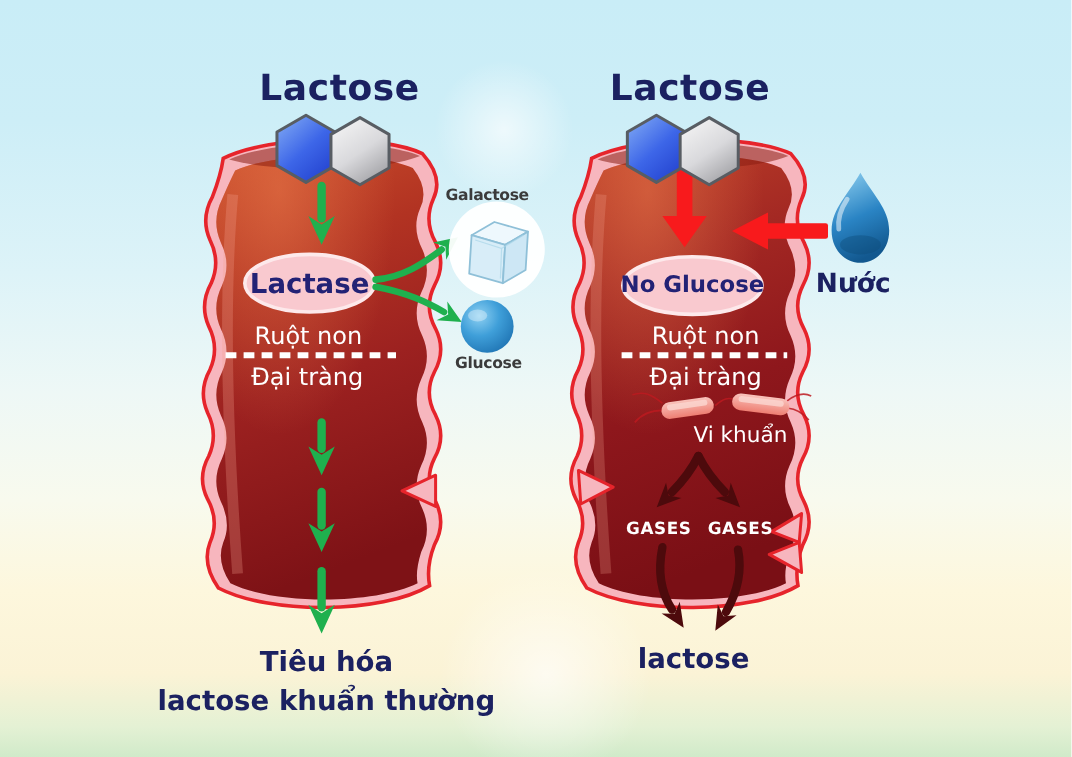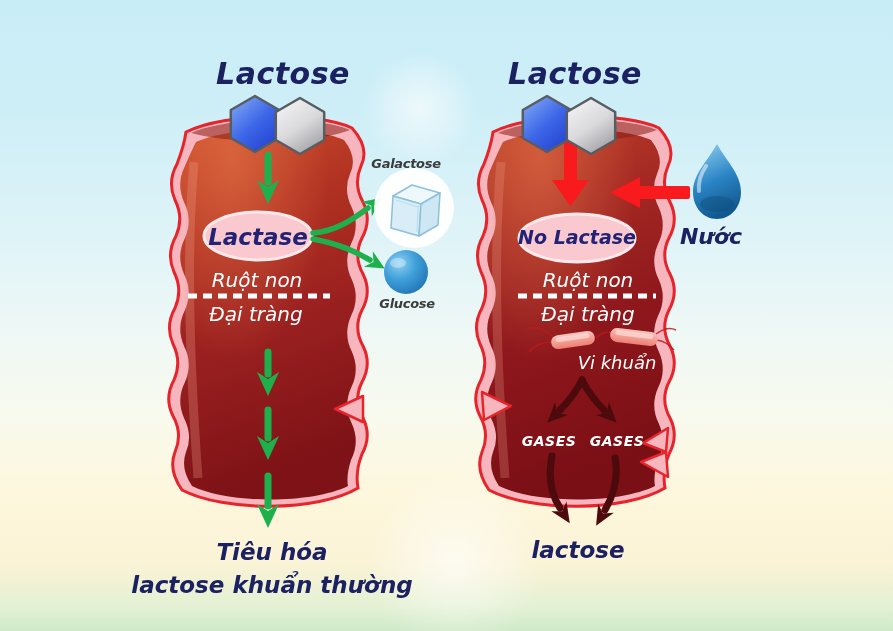--- a/index.html
+++ b/index.html
@@ -4,21 +4,21 @@
 <style>
   html,body{margin:0;padding:0;background:#fff;}
   .stage{
     position:relative;width:893px;height:631px;overflow:hidden;
     font-family:"DejaVu Sans","Liberation Sans",sans-serif;
     background:linear-gradient(180deg,
       #c9edf7 0%, #cdeef7 16%, #ddf3f8 36%, #eef8f6 52%,
       #f8faee 66%, #fdf7dd 78%, #fbf3d6 89%, #e4f1d4 96%, #d0eac9 100%);
   }
   .stage svg{position:absolute;left:0;top:0;}
-  .lbl{position:absolute;transform:translateX(-50%);white-space:nowrap;line-height:1.15;font-style:italic;}
+  .lbl{position:absolute;transform:translateX(-50%);white-space:nowrap;line-height:1.15;}
   .title{font-size:30px;font-weight:bold;color:#1b2161;letter-spacing:.5px;}
   .enzyme-l{font-size:23px;font-weight:bold;color:#232275;}
   .enzyme-r{font-size:19px;font-weight:bold;color:#232275;}
   .gut-txt{font-size:20px;color:#ffffff;}
   .bact-txt{font-size:18px;color:#ffffff;}
   .gas-txt{font-size:14px;font-weight:bold;color:#ffffff;letter-spacing:.5px;}
   .prod-txt{font-size:13px;font-weight:bold;color:#3b3b3b;letter-spacing:-.3px;}
   .water-txt{font-size:22px;font-weight:bold;color:#1b2161;}
   .cap{font-size:23px;font-weight:bold;color:#1b2161;line-height:1.45;}
 </style>
@@ -182,21 +182,21 @@
     <g stroke="#585d63" stroke-width="2.5" stroke-linejoin="round">
       <polygon points="547,96 571.2,110 571.2,138 547,152 522.8,138 522.8,110" fill="url(#hexBlue)"></polygon>
       <polygon points="591,98 615.2,112 615.2,140 591,154 566.8,140 566.8,112" fill="url(#hexGray)"></polygon>
     </g>
   </svg>
 
   <div class="lbl title" style="left:283px;top:57px;">Lactose</div>
   <div class="lbl title" style="left:575px;top:57px;">Lactose</div>
 
   <div class="lbl enzyme-l" style="left:258px;top:224px;">Lactase</div>
-  <div class="lbl enzyme-r" style="left:577px;top:227px;">No Lactase</div>
+  <div class="lbl enzyme-r" style="left:577px;top:227px;">No Glucose</div>
 
   <div class="lbl gut-txt" style="left:257px;top:269px;">Ruột non</div>
   <div class="lbl gut-txt" style="left:256px;top:303px;">Đại tràng</div>
   <div class="lbl gut-txt" style="left:588px;top:269px;">Ruột non</div>
   <div class="lbl gut-txt" style="left:588px;top:303px;">Đại tràng</div>
 
   <div class="lbl prod-txt" style="left:406px;top:157px;">Galactose</div>
   <div class="lbl prod-txt" style="left:407px;top:297px;">Glucose</div>
 
   <div class="lbl water-txt" style="left:711px;top:224px;text-align:center;">Nước</div>

